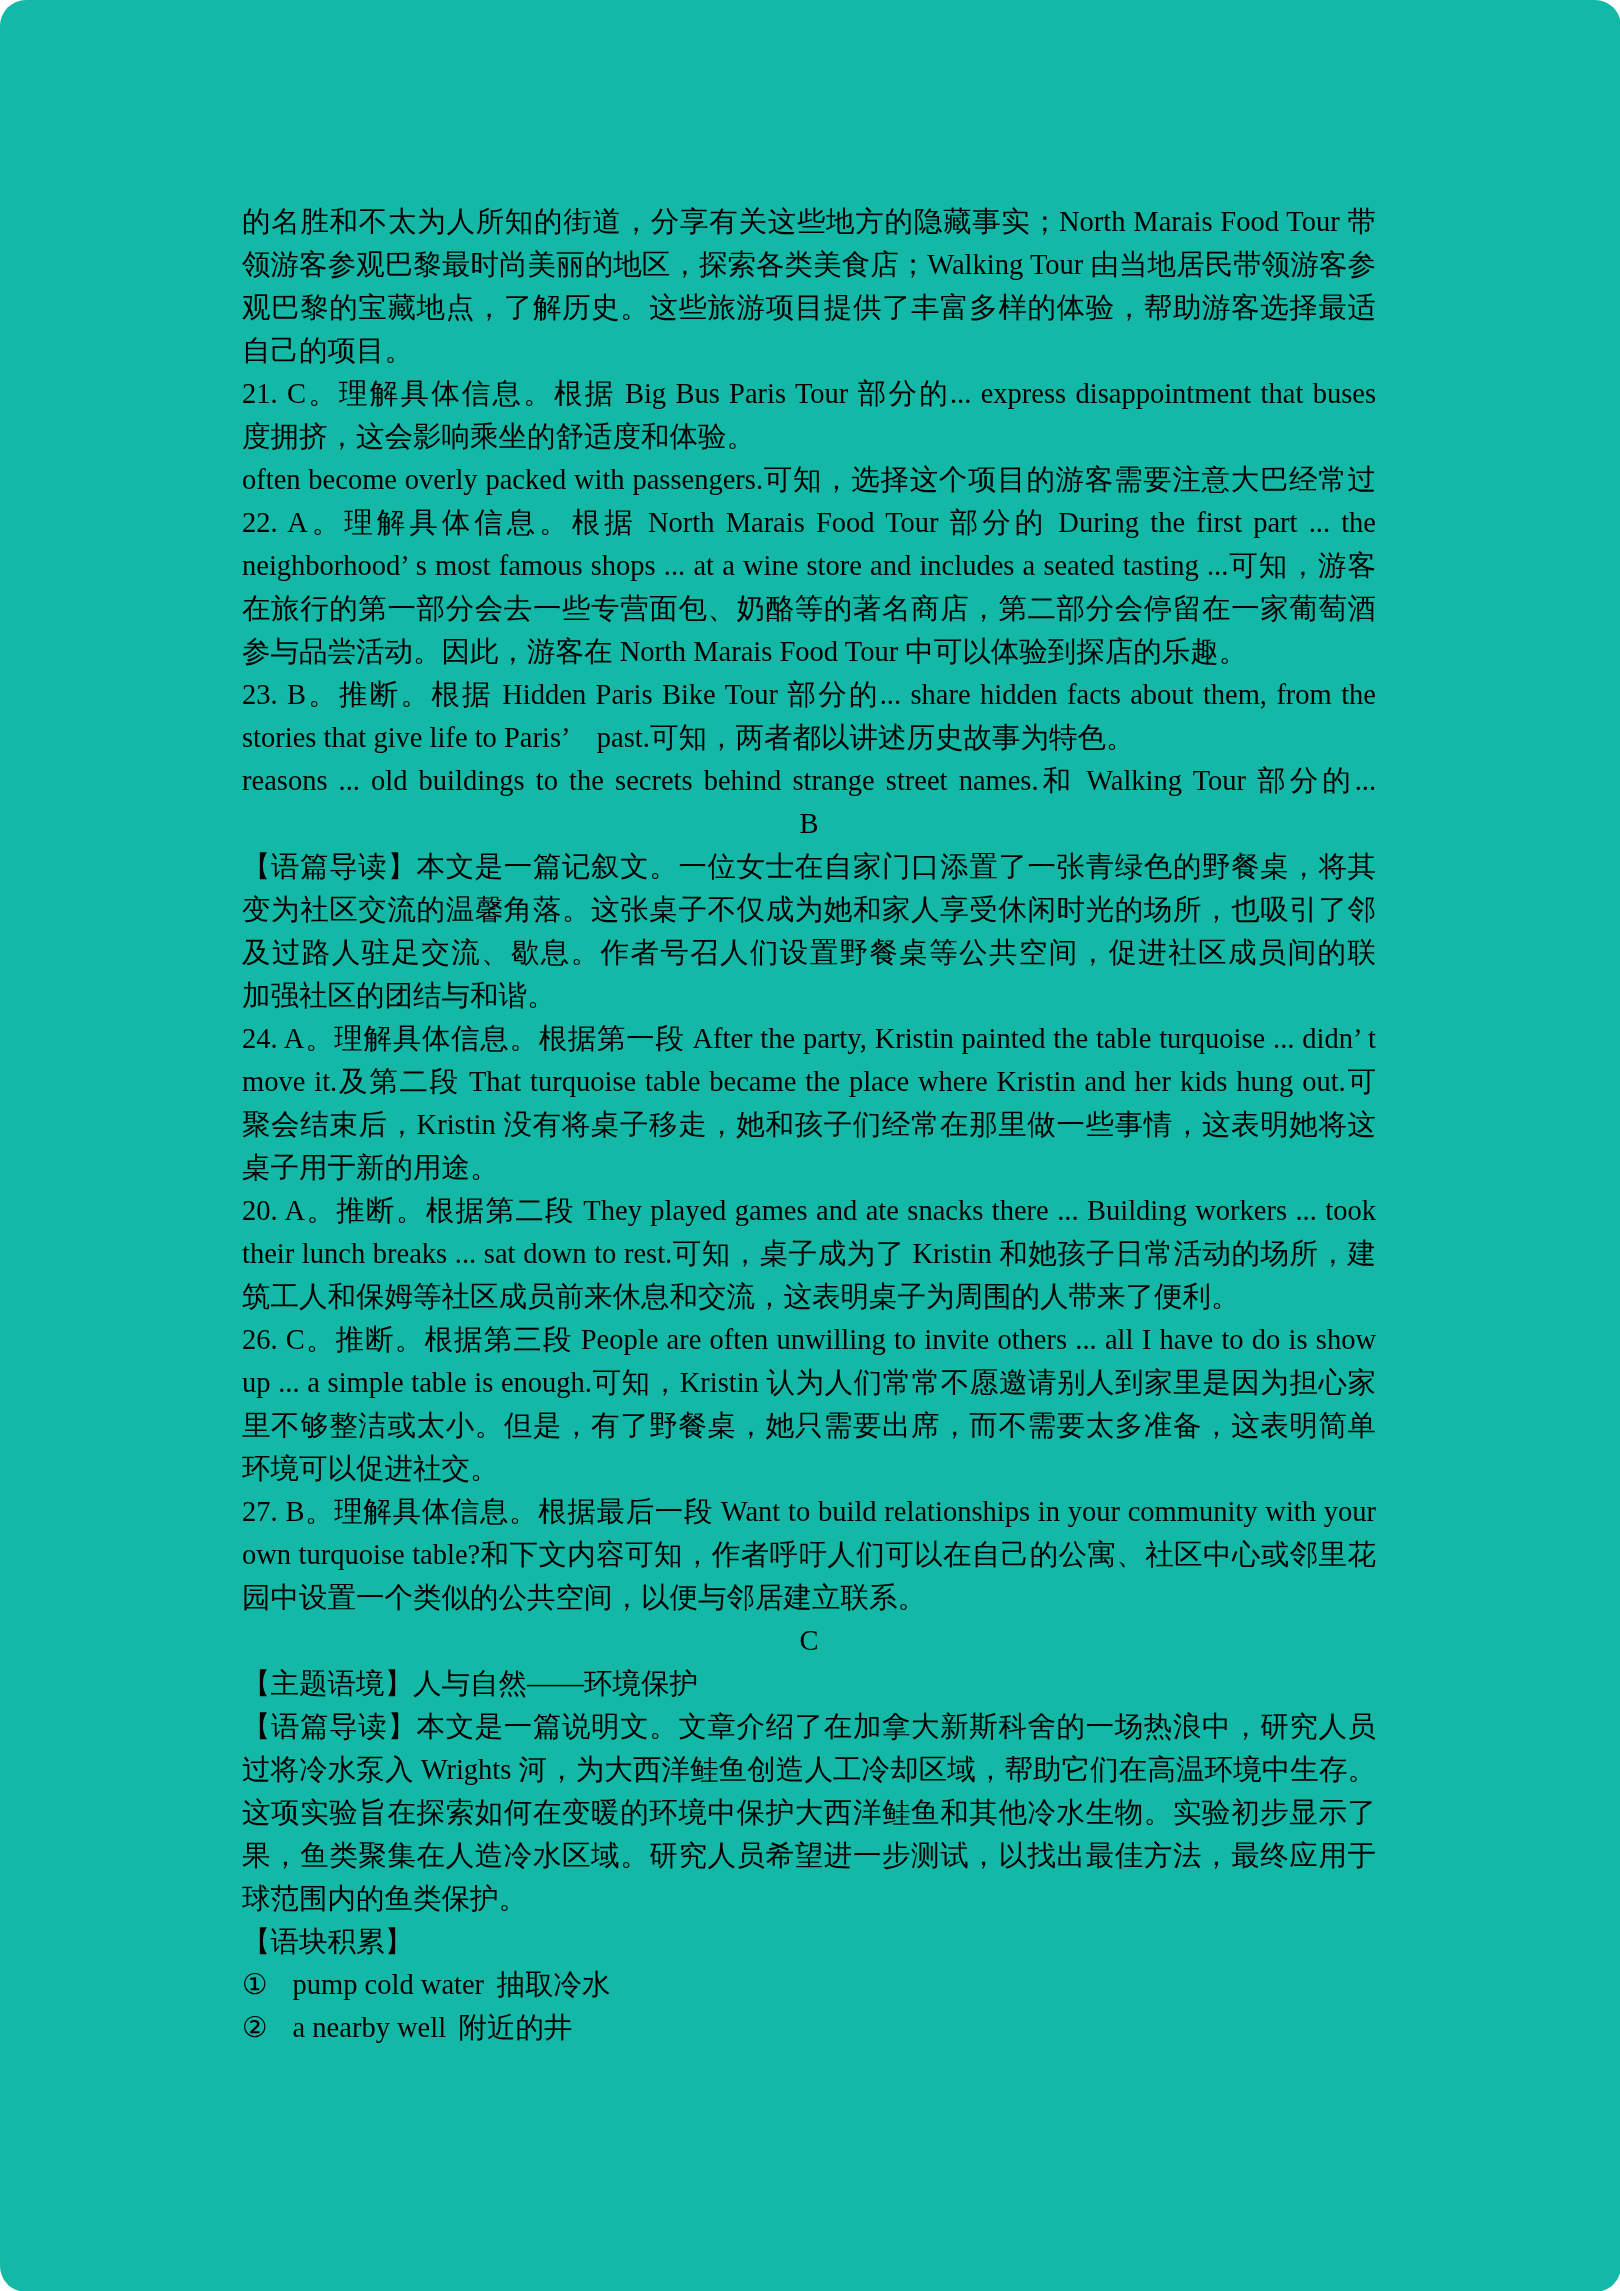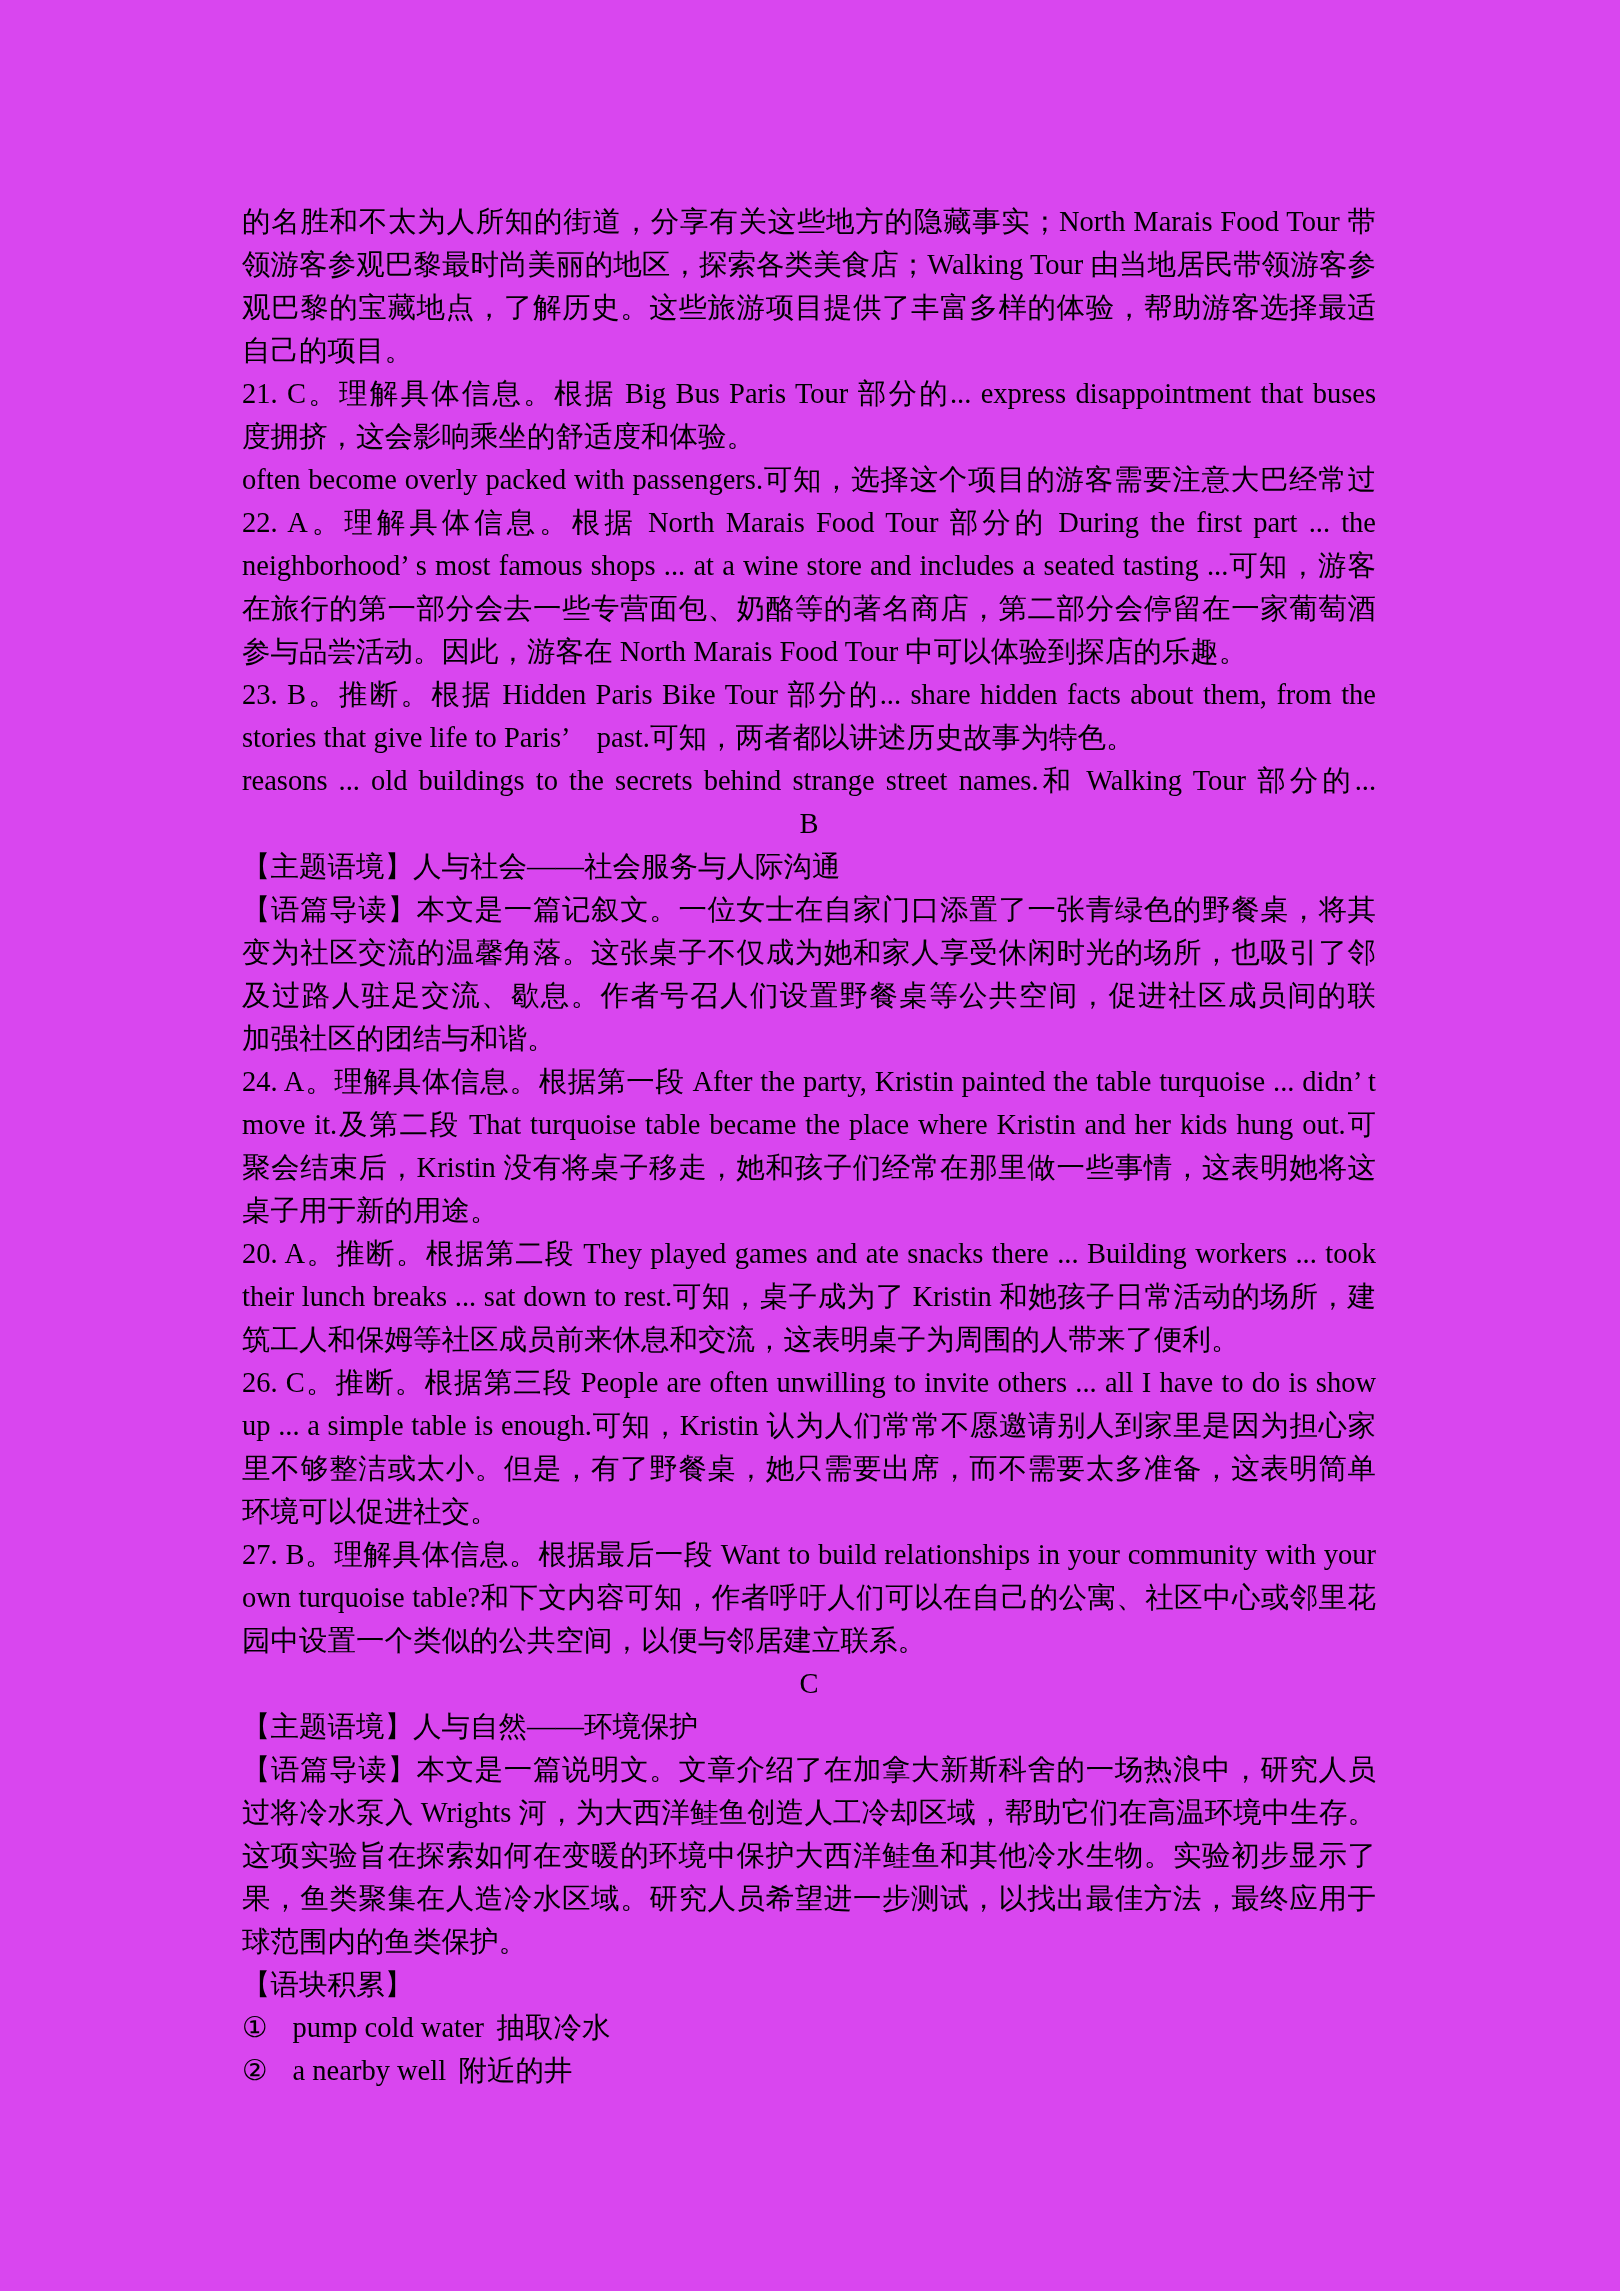--- a/index.html
+++ b/index.html
@@ -7,21 +7,22 @@
     width: 1621px;
     height: 2292px;
     background: #ffffff;
     position: relative;
     font-family: "Liberation Serif", "DejaVu Serif", serif;
     color: #000000;
   }
   .page {
     position: absolute;
     inset: 0;
-    background: #d946ef;
+    background: #14b8a6;
+    border-radius: 26px;
   }
   .content {
     position: absolute;
     left: 242px;
     top: 200px;
     width: 1134px;
   }
   .line {
     font-size: 28.5px;
     line-height: 43px;
@@ -56,21 +57,20 @@
       <div class="line left"><span>度拥挤，这会影响乘坐的舒适度和体验。</span></div>
       <div class="line"><span>often become overly packed with passengers.可知，选择这个项目的游客需要注意大巴经常过</span></div>
       <div class="line"><span>22. A。理解具体信息。根据 </span><span class="bold">North Marais Food Tour</span><span> 部分的 During the first part ... the</span></div>
       <div class="line"><span>neighborhood’ s most famous shops ... at a wine store and includes a seated tasting ...可知，游客</span></div>
       <div class="line"><span>在旅行的第一部分会去一些专营面包、奶酪等的著名商店，第二部分会停留在一家葡萄酒店，</span></div>
       <div class="line left"><span>参与品尝活动。因此，游客在 North Marais Food Tour 中可以体验到探店的乐趣。</span></div>
       <div class="line"><span>23. B。推断。根据 </span><span class="bold">Hidden Paris Bike Tour</span><span> 部分的... share hidden facts about them, from the</span></div>
       <div class="line left"><span>stories that give life to Paris’　past.可知，两者都以讲述历史故事为特色。</span></div>
       <div class="line"><span>reasons ... old buildings to the secrets behind strange street names.和 </span><span class="bold">Walking Tour</span><span> 部分的...</span></div>
       <div class="line center"><span>B</span></div>
-      <div class="line left"><span>【主题语境】人与社会——社会服务与人际沟通</span></div>
       <div class="line"><span>【语篇导读】本文是一篇记叙文。一位女士在自家门口添置了一张青绿色的野餐桌，将其转</span></div>
       <div class="line"><span>变为社区交流的温馨角落。这张桌子不仅成为她和家人享受休闲时光的场所，也吸引了邻里</span></div>
       <div class="line"><span>及过路人驻足交流、歇息。作者号召人们设置野餐桌等公共空间，促进社区成员间的联系，</span></div>
       <div class="line left"><span>加强社区的团结与和谐。</span></div>
       <div class="line"><span>24. A。理解具体信息。根据第一段 After the party, Kristin painted the table turquoise ... didn’ t</span></div>
       <div class="line"><span>move it.及第二段 That turquoise table became the place where Kristin and her kids hung out.可知，</span></div>
       <div class="line"><span>聚会结束后，Kristin 没有将桌子移走，她和孩子们经常在那里做一些事情，这表明她将这张</span></div>
       <div class="line left"><span>桌子用于新的用途。</span></div>
       <div class="line"><span>20. A。推断。根据第二段 They played games and ate snacks there ... Building workers ... took</span></div>
       <div class="line"><span>their lunch breaks ... sat down to rest.可知，桌子成为了 Kristin 和她孩子日常活动的场所，建</span></div>

